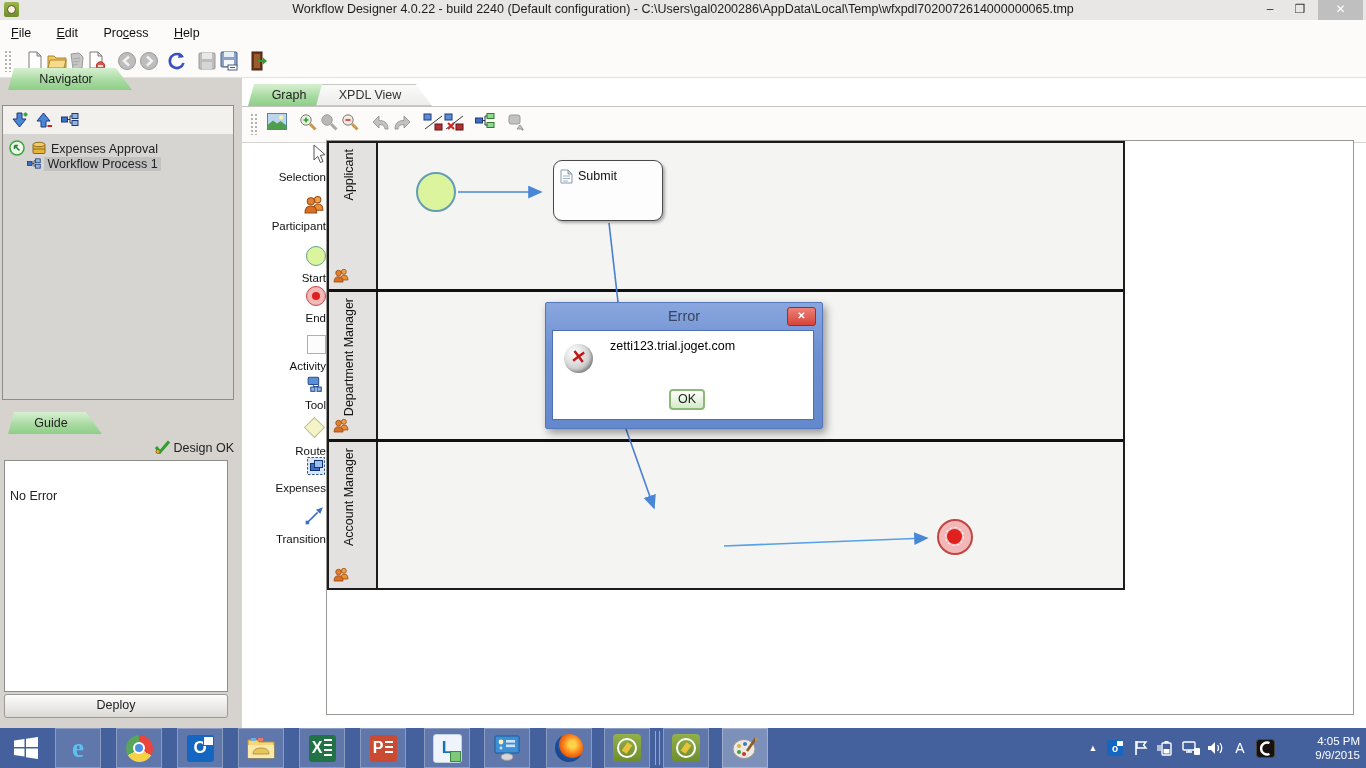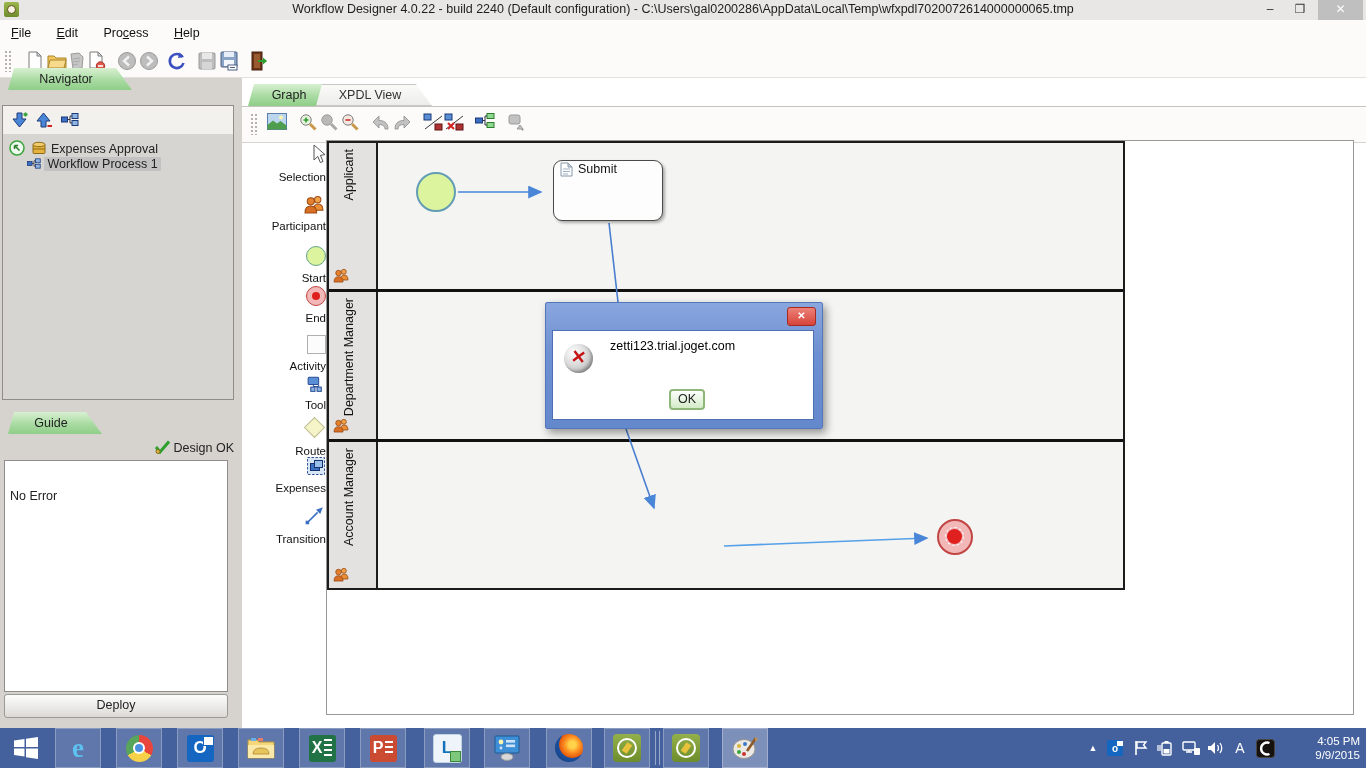--- a/index.html
+++ b/index.html
@@ -49,21 +49,21 @@
   
   #pool{left:4px;top:2px;width:798px;height:449px;border:2px solid #1c1c1c;box-sizing:border-box;display:flex;flex-direction:column}
   .lane{display:flex;flex:1 1 0;border-bottom:3px solid #111}
   .lane:last-child{border-bottom:none}
   .lane-head{width:47px;background:#e3e2e0;border-right:2px solid #1c1c1c;position:relative}
   .lane-body{flex:1;background:#f4f4f3}
   .lane-label{position:absolute;left:13px;top:6px;writing-mode:vertical-rl;transform:rotate(180deg);font-size:12.5px;color:#111;white-space:nowrap}
   .lane-people{position:absolute;left:3px;bottom:3px}
 
   
-  .activity-node{background:#fdfdfd;border:1.5px solid #4a4a4a;border-radius:9px;box-shadow:2px 2px 3px rgba(0,0,0,.3);padding:1px 6px;display:flex;gap:5px;align-items:flex-start;box-sizing:border-box}
+  .activity-node{background:#fdfdfd;border:1.5px solid #4a4a4a;border-radius:9px;box-shadow:2px 2px 3px rgba(0,0,0,.3);padding:8px 6px;display:flex;gap:5px;align-items:flex-start;box-sizing:border-box}
   .activity-node .nlbl{font-size:12.5px;color:#111;line-height:15px}
   #start-node{left:89px;top:31px;width:40px;height:40px;border-radius:50%;background:#ddf49e;border:2px solid #639db3;box-sizing:border-box}
   #end-node{left:610px;top:378px;width:36px;height:36px;border-radius:50%;background:#f2b8b8;border:2px solid #c14543;box-sizing:border-box}
   #end-node .dot{position:absolute;left:8px;top:8px;width:15px;height:15px;border-radius:50%;background:#e01f1f;outline:1px dashed #fff;outline-offset:1px}
 
   
   #error-dialog{left:545px;top:302px;width:276px;height:125px;background:linear-gradient(#89a6de,#6d90d2 40%,#6488cc);border:1px solid #5476bd;border-radius:2px;box-shadow:3px 4px 8px rgba(0,0,0,.4);z-index:50}
   #error-title{left:0;right:0;top:5px;text-align:center;font-size:14.5px;color:#3a4562}
   #error-close{right:6px;top:4px;width:27px;height:17px;background:linear-gradient(#ec8178,#d6443a);border:1px solid #a8291f;border-radius:3px;color:#fff;font-size:10px;font-weight:bold;text-align:center;line-height:16px}
   #error-body{left:6px;top:27px;width:262px;height:90px;background:#fff;border:1px solid #4f6fb5;box-sizing:border-box}
@@ -433,20 +433,21 @@
           <path d="M3 7 h7 M3 9.5 h7 M3 12 h5" stroke="#9fb2c6"></path>
         </svg>
       <span class="nlbl">Submit</span>
     </div>
     <div id="end-node" class="abs">
         <span class="dot"></span>
       </div>
   </div>
 
   <div id="error-dialog" class="abs">
+    <div id="error-title" class="abs">Error</div>
     <div id="error-close" class="abs">✕</div>
     <div id="error-body" class="abs">
       <div id="error-icon" class="abs">
           <span>✕</span>
         </div>
       <div id="error-msg" class="abs">zetti123.trial.joget.com</div>
       <div id="error-ok" class="abs">OK</div>
     </div>
   </div>
 

